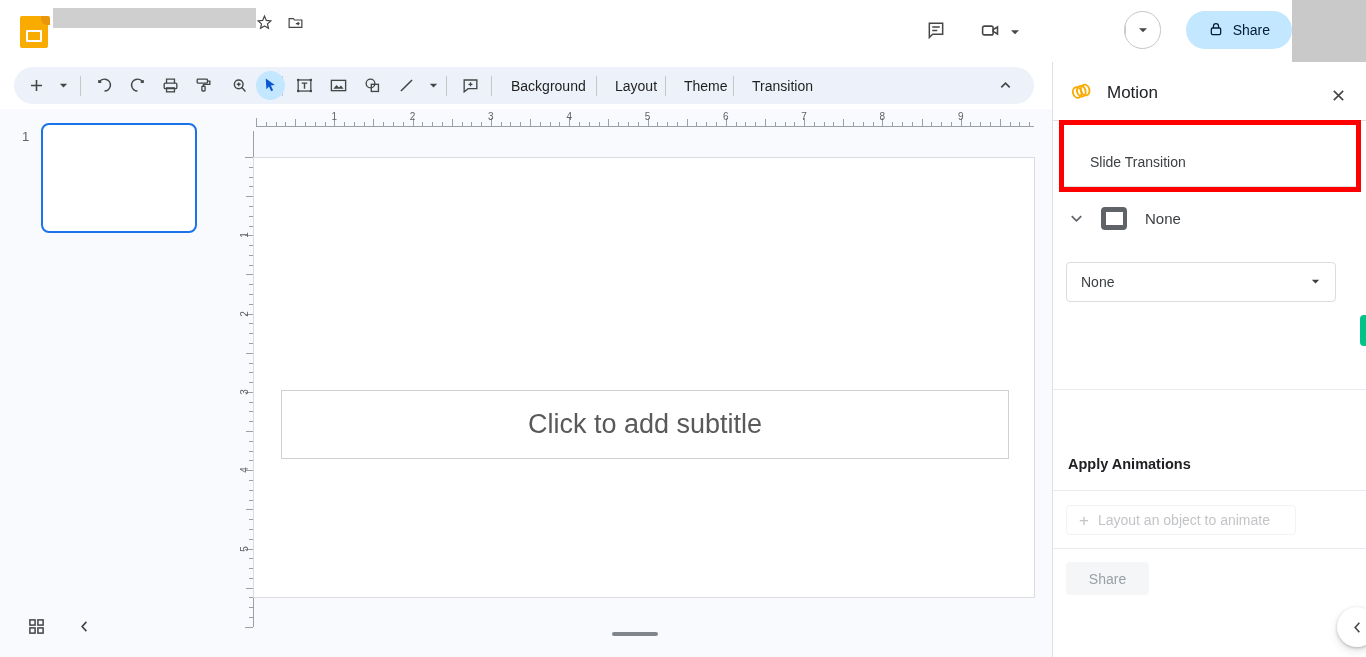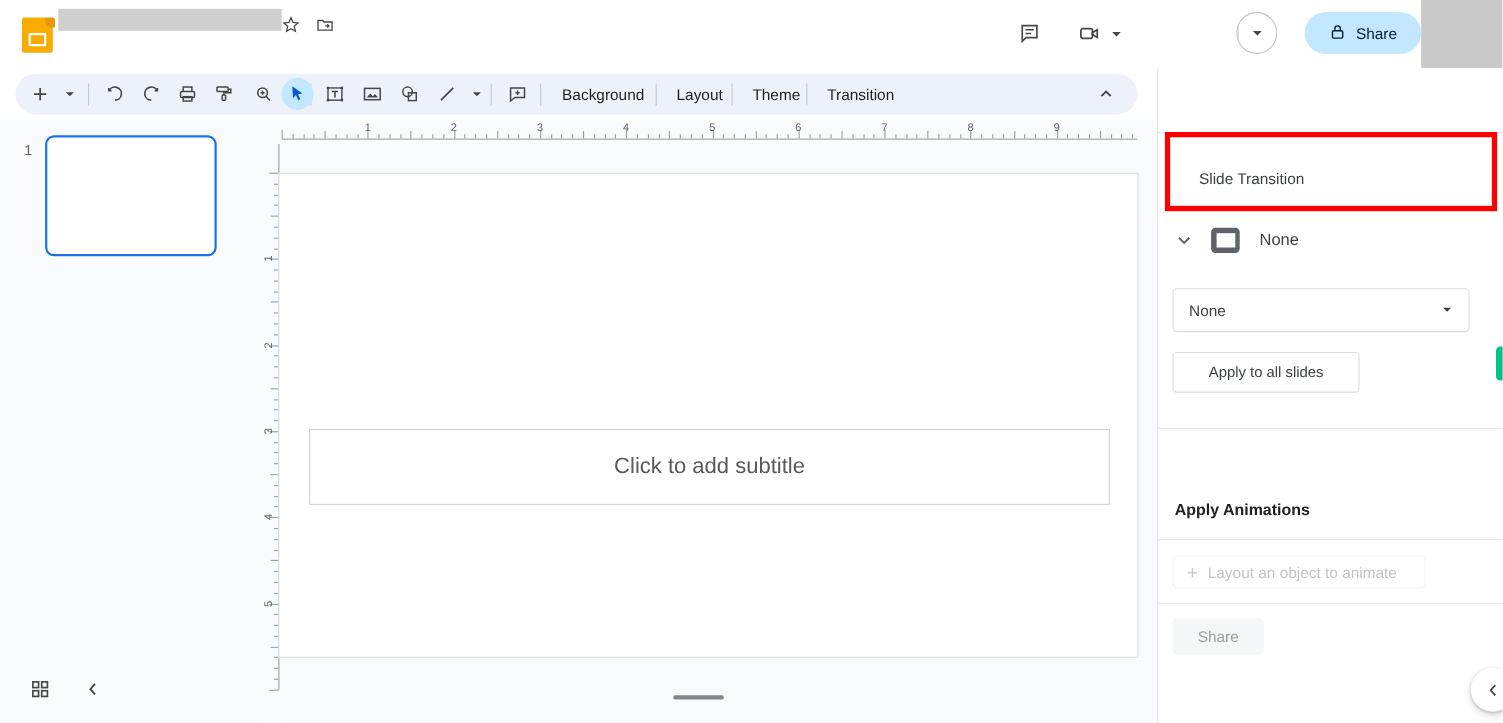--- a/index.html
+++ b/index.html
@@ -146,21 +146,21 @@
   }
   .placeholder-title span {
     font-family:"Liberation Sans", sans-serif;
     font-size:49px; color:#000000; line-height:1.06; padding-bottom:6px;
   }
   .placeholder-subtitle {
     position:absolute; left:27px; top:232px; width:728px; height:69px;
     border:1px solid #d0d0d0;
     display:flex; align-items:center; justify-content:center;
   }
-  .placeholder-subtitle span { font-size:20px; color:#595959; }
+  .placeholder-subtitle span { font-size:27px; color:#595959; }
 
   .notes-handle {
     position:absolute; left:612px; top:632px; width:46px; height:4px;
     background:#80868b; border-radius:2px; cursor:ns-resize;
   }
 
   
   .panel {
     position:absolute; left:1052px; top:62px; width:314px; height:595px;
     background:#ffffff; border-left:1px solid #e0e0e0;
@@ -609,20 +609,35 @@
     <div class="canvas-outer">
       <div class="placeholder-subtitle">
         <span>Click to add subtitle</span>
       </div>
     </div>
   </div>
 
   <div class="notes-handle"></div>
 
   <div class="panel">
+    <div class="panel-header">
+      <div id="motion-icon">
+        <svg width="24" height="22" viewBox="0 0 24 22" fill="none" stroke="#f9ab00" stroke-width="1.9">
+          <ellipse cx="8.2" cy="11.5" rx="4.2" ry="5.4" transform="rotate(-18 8.2 11.5)"></ellipse>
+          <ellipse cx="12.3" cy="10.2" rx="4.2" ry="5.4" transform="rotate(-18 12.3 10.2)"></ellipse>
+          <ellipse cx="16.2" cy="9" rx="4.2" ry="5.4" transform="rotate(-18 16.2 9)"></ellipse>
+        </svg>
+      </div>
+      <div class="panel-title">Motion</div>
+      <div id="panel-close-icon">
+        <svg width="15" height="15" viewBox="0 0 16 16" stroke="currentColor" stroke-width="1.7">
+            <path d="M3 3l10 10M13 3L3 13"></path>
+          </svg>
+      </div>
+    </div>
 
     <div class="section-divider-top"></div>
 
     <div class="slide-transition-box">
       <div class="slide-transition-inner"></div>
       <div class="slide-transition-label">Slide Transition</div>
     </div>
 
     <div class="transition-row">
       <div id="transition-expand-icon">
@@ -638,21 +653,20 @@
 
     <div class="select-box">
       <span>None</span>
       <span class="select-caret">
         <svg width="11" height="11" viewBox="0 0 12 12">
             <path d="M2 4.2l4 4 4-4z" fill="currentColor"></path>
           </svg>
       </span>
     </div>
 
-    <div class="apply-all-btn">Apply to all slides</div>
 
     <div class="divider" id="div-a"></div>
     <div class="object-anim-label">Apply Animations</div>
     <div class="divider" id="div-b"></div>
 
     <div class="select-object-btn">
       <span class="plus-glyph">+</span>
       <span>Layout an object to animate</span>
     </div>
 

